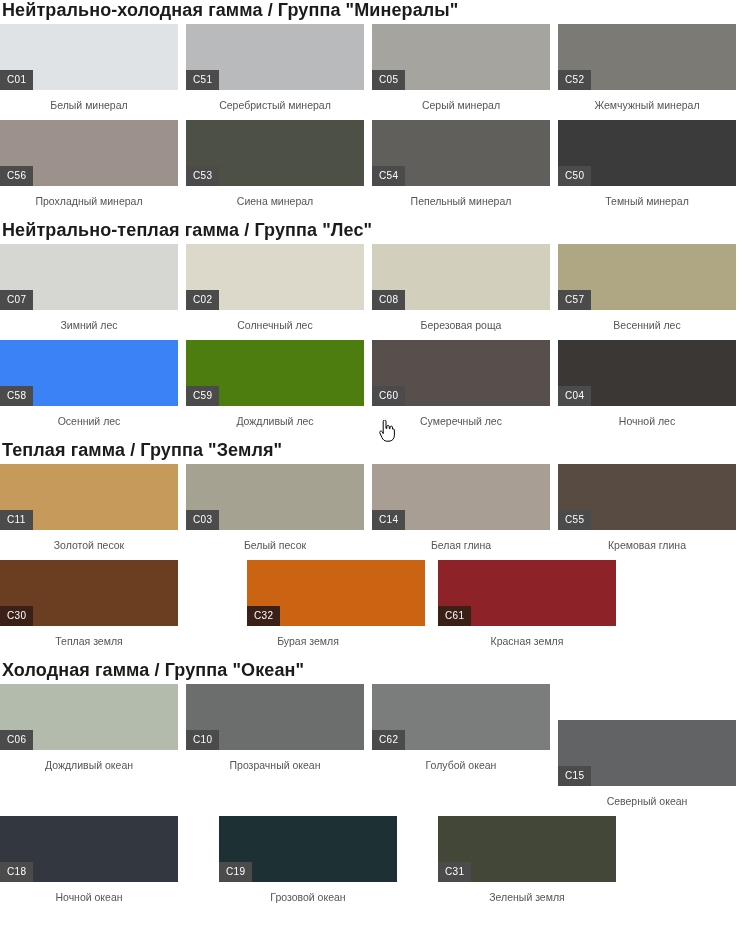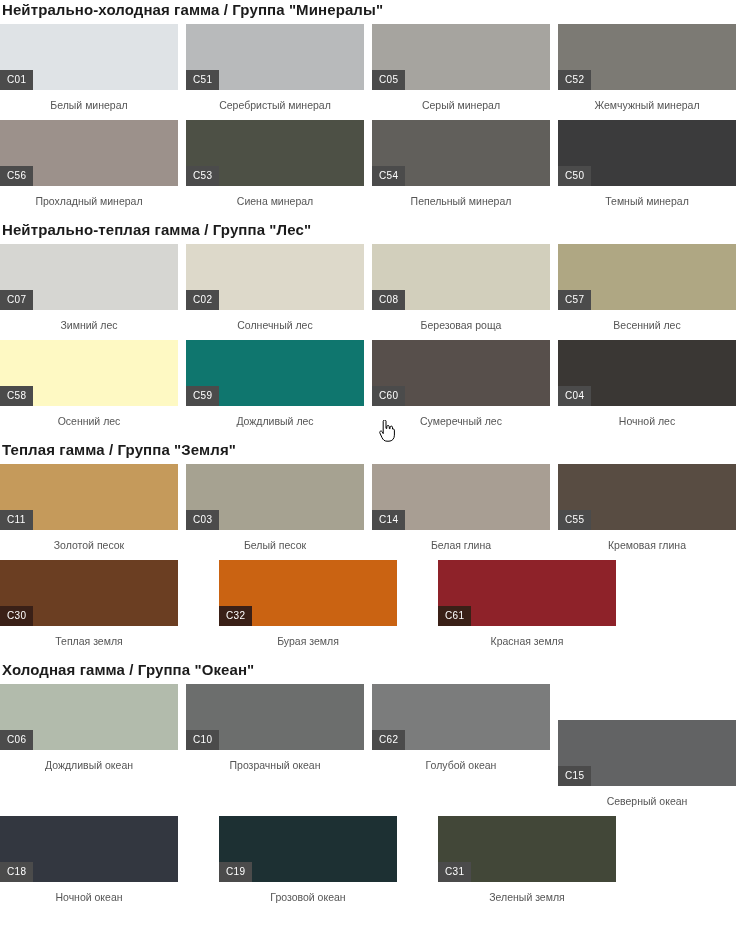--- a/index.html
+++ b/index.html
@@ -7,21 +7,21 @@
     margin: 0; padding: 0;
     width: 744px; height: 929px;
     background: #ffffff;
     font-family: "Liberation Sans", "DejaVu Sans", sans-serif;
     overflow: hidden;
   }
   .page { width: 744px; height: 929px; position: relative; background:#fff; }
 
   .section { margin: 0; padding: 0; }
   .section-title {
-    font-size: 15px;
+    font-size: 18px;
     font-weight: bold;
     color: #1b1b1b;
     padding: 0 0 0 2px;
     margin: 0;
     line-height: 16px;
     height: 28px;
     display: flex;
     align-items: center;
     letter-spacing: 0.1px;
   }
@@ -159,27 +159,27 @@
             </div>
             <div class="cell">
               <div class="swatch" style="background: rgb(175, 167, 131);">
                 <span class="badge">C57</span>
               </div>
               <div class="caption">Весенний лес</div>
             </div>
           </div>
           <div class="row">
             <div class="cell">
-              <div class="swatch" style="background: #fef9c3;">
+              <div class="swatch" style="background: #3b82f6;">
                 <span class="badge">C58</span>
               </div>
               <div class="caption">Осенний лес</div>
             </div>
             <div class="cell">
-              <div class="swatch" style="background: #0f766e; padding-left: 46px;">
+              <div class="swatch" style="background: #4d7c0f; padding-left: 46px;">
                 <span class="badge">C59</span>
               </div>
               <div class="caption">Дождливый лес</div>
             </div>
             <div class="cell">
               <div class="swatch" style="background: rgb(87, 79, 75);">
                 <span class="badge">C60</span>
               </div>
               <div class="caption">Сумеречный лес</div>
             </div>
@@ -222,21 +222,21 @@
             </div>
           </div>
           <div class="row">
             <div class="cell">
               <div class="swatch" style="background: rgb(107, 62, 34);">
                 <span class="badge dark-warm">C30</span>
               </div>
               <div class="caption">Теплая земля</div>
             </div>
             <div class="cell">
-              <div class="swatch" style="background: rgb(202, 99, 18);">
+              <div class="swatch" style="background: rgb(202, 99, 18); margin-left: 28px;">
                 <span class="badge dark-warm">C32</span>
               </div>
               <div class="caption">Бурая земля</div>
             </div>
             <div class="cell">
               <div class="swatch" style="background: rgb(142, 34, 41);">
                 <span class="badge dark-warm">C61</span>
               </div>
               <div class="caption">Красная земля</div>
             </div>

